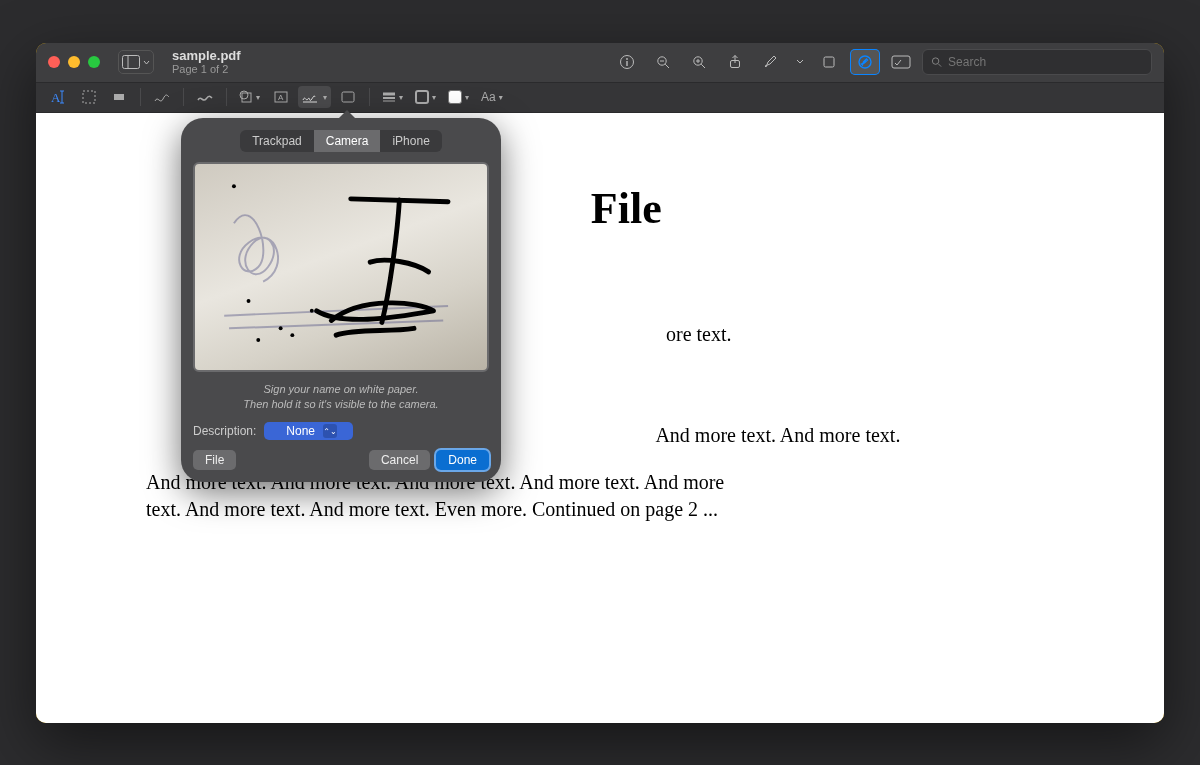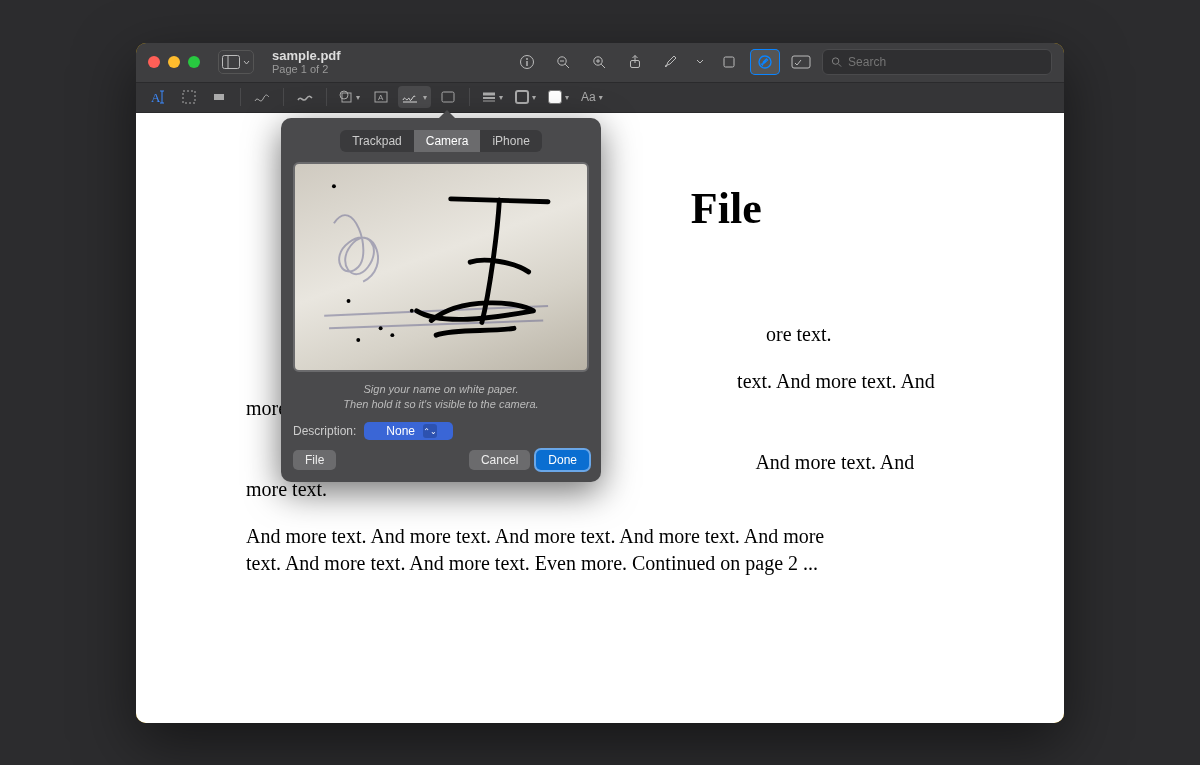--- a/index.html
+++ b/index.html
@@ -3,21 +3,21 @@
 <meta charset="utf-8">
 <style>
   * { box-sizing: border-box; margin: 0; padding: 0; }
   body {
     background: #2c2c2e;
     font-family: -apple-system, "Helvetica Neue", Arial, sans-serif;
     width: 1200px; height: 765px;
     display: flex; align-items: center; justify-content: center;
   }
   .window {
-    width: 928px; height: 680px;
+    width: 1128px; height: 680px;
     background: #eab308;
     border-radius: 10px;
     overflow: hidden;
     box-shadow: 0 20px 60px rgba(0,0,0,0.5);
     display: flex; flex-direction: column;
     position: relative;
   }
   
   .titlebar {
     height: 40px;
@@ -91,21 +91,21 @@
   }
   .page h1 { font-size: 44px; font-weight: 600; margin-bottom: 60px; }
   .page p { margin-bottom: 20px; line-height: 1.35; }
 
   
   .popover {
     position: absolute;
     left: 145px; top: 75px;
     width: 320px;
     background: #4a4a4c;
-    border-radius: 10px;
+    border-radius: 22px;
     box-shadow: 0 10px 35px rgba(0,0,0,0.55);
     padding: 12px;
     color: #ddd;
     font-size: 12px;
     z-index: 50;
   }
   .popover::before {
     content: ""; position: absolute; top: -8px; left: 158px;
     border: 8px solid transparent; border-bottom-color: #4a4a4c; border-top: none;
   }
@@ -324,21 +324,21 @@
   </div>
 
   <div class="doc-area">
     <div class="page">
       <h1><span style="visibility:hidden">XXXXXXXXXXXXXX</span><span>File</span></h1>
       <p>
         <span style="visibility:hidden">XXXXXXXXXXXXXXXXXXXXXXXXXXXXXXXXX</span><br>
         <span style="visibility:hidden">XXXXXXXXXXXXXXXXXXXXXXXXXXXXXXXXXXXX</span><span>ore text.</span>
       </p>
       <p>
-        <span style="visibility:hidden">XXXXXXXXXXXXXXXXXXXXXXXXXXXXXXXXXX</span><span>text. And more text. And more</span><br>
+        <span style="visibility:hidden">XXXXXXXXXXXXXXXXXXXXXXXXXXXXXXXXXX</span><br>
         <span style="visibility:hidden">XXXXXXXXXXXXXXXXXXXXXXXXXXXXXXXXXXXX</span><br>
         <span style="visibility:hidden">XXXXXXXXXXXXXXXXXXXXXXXXXXXXXXXXXXX</span><span> And more text. And more text.</span>
       </p>
       <p>
         <span>And more text. And more text. And more text. And more text. And more</span><br>
         <span>text. And more text. And more text. Even more. Continued on page 2 ...</span>
       </p>
     </div>
   </div>
 

